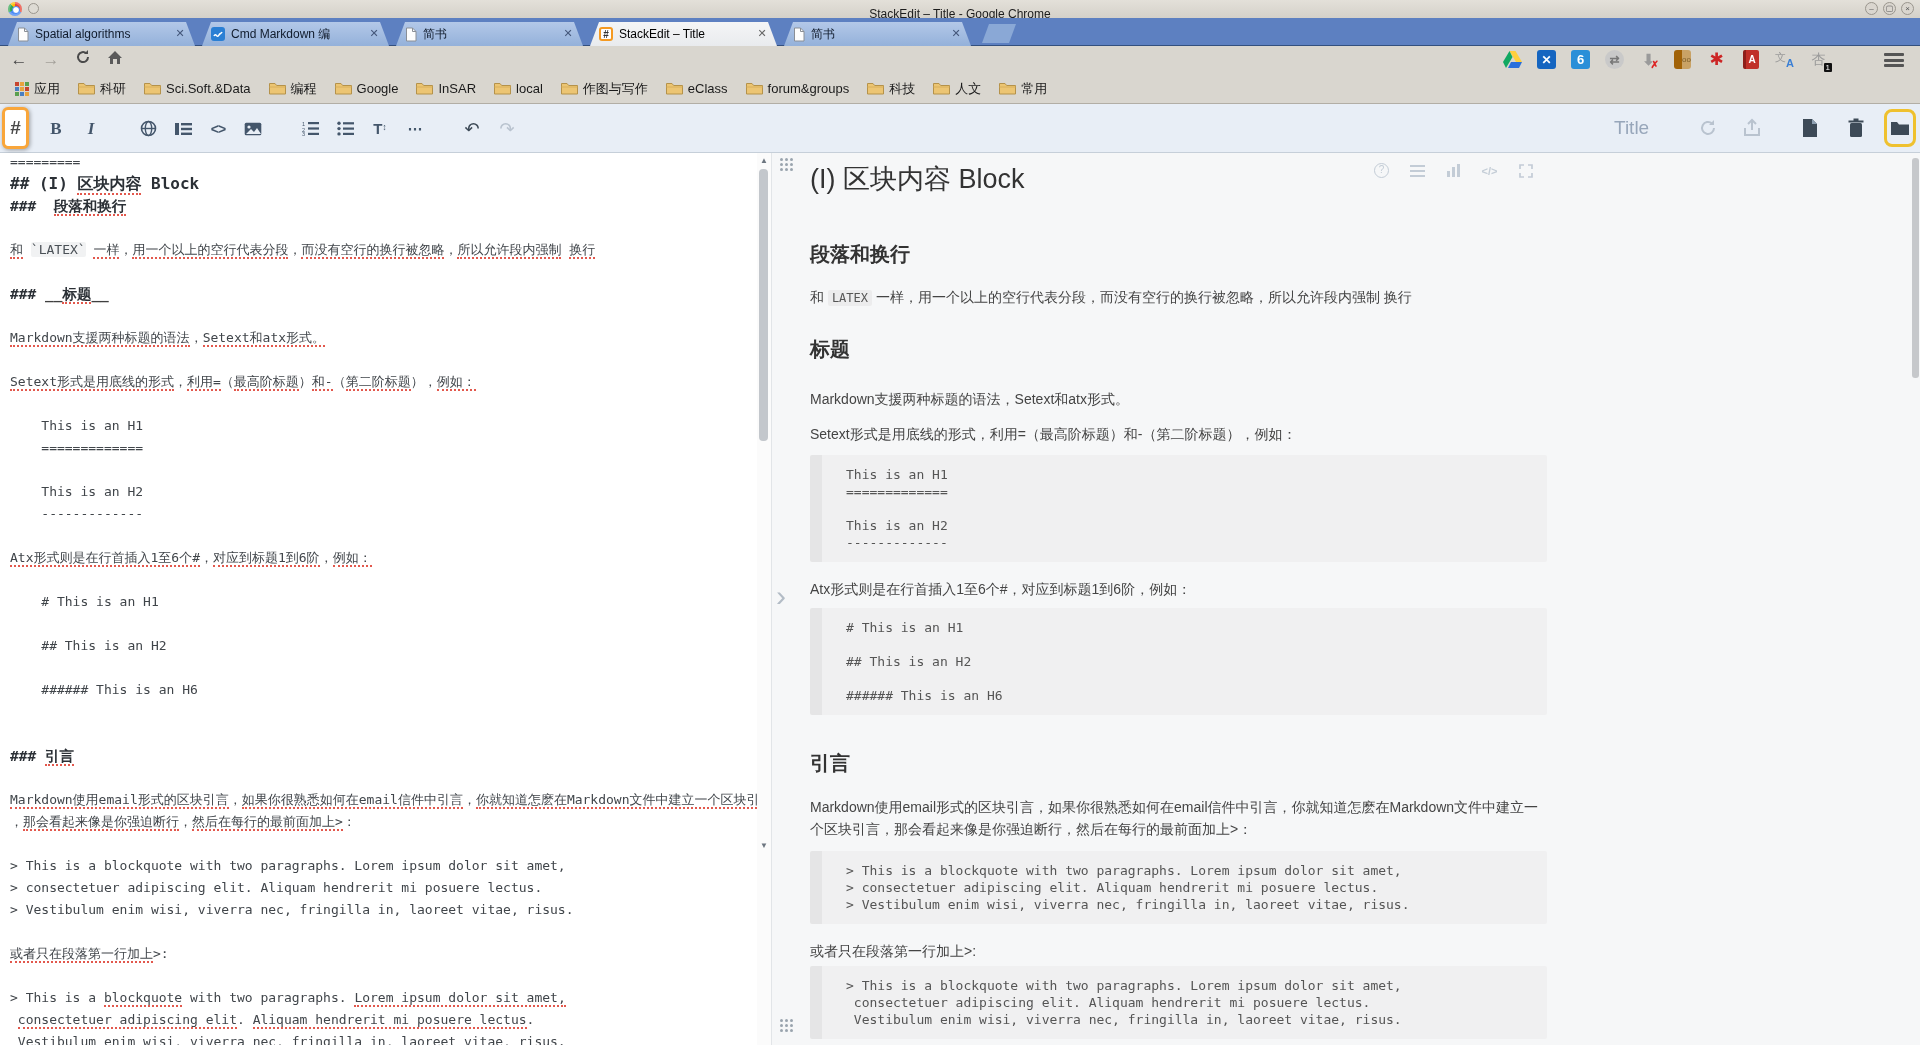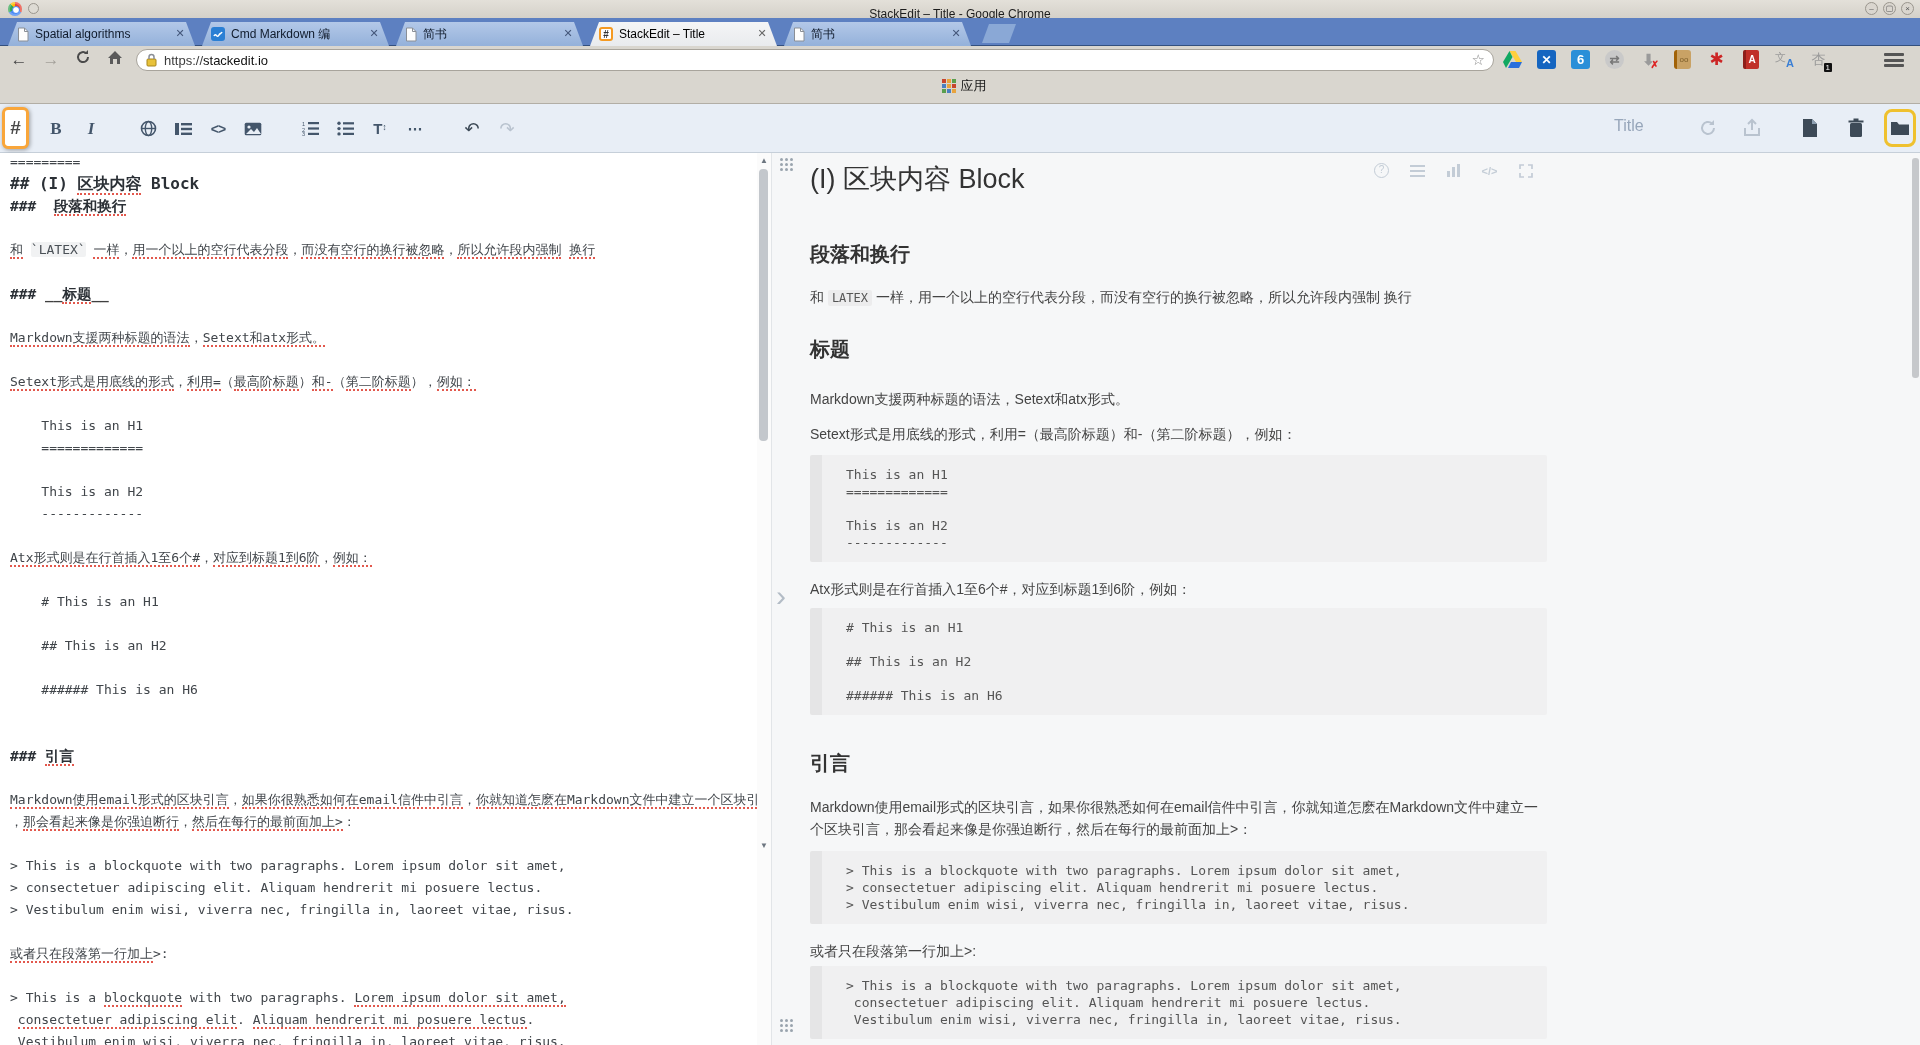--- a/index.html
+++ b/index.html
@@ -53,21 +53,21 @@
   .extrow { position:absolute; left:1502px; top:3px; display:flex; gap:13px; align-items:center; }
   .ext { width:21px; height:21px; position:relative; display:flex; align-items:center; justify-content:center; }
   .ext .badge { position:absolute; right:-3px; bottom:-2px; background:#111; color:#fff; font-size:8px;
     padding:0 2px; border-radius:1px; line-height:9px; }
   .menu-btn { position:absolute; right:14px; top:5px; width:24px; height:18px;
     display:flex; flex-direction:column; justify-content:space-between; padding:2px 2px; }
   .menu-btn i { display:block; height:3px; background:#555; border-radius:1px; }
 
   
   .bookmarks { position:absolute; left:0; top:74px; width:1920px; height:30px; background:#d9d6cf;
-    border-bottom:1px solid #b2aea5; display:flex; align-items:center; padding-left:8px; gap:4px;flex-direction:column; }
+    border-bottom:1px solid #b2aea5; display:flex; align-items:center; padding-left:8px; gap:4px; }
   .bm { display:flex; align-items:center; gap:5px; padding:3px 7px; border-radius:3px;
     font-size:13px; color:#1a1a1a; white-space:nowrap; }
   .appsgrid { width:14px; height:14px; display:grid; grid-template-columns:repeat(3,4px);
     grid-template-rows:repeat(3,4px); gap:1px; }
   .appsgrid i { background:#c7452e; }
   .appsgrid i:nth-child(2){background:#e8a33d;} .appsgrid i:nth-child(3){background:#5a9f4e;}
   .appsgrid i:nth-child(4){background:#4a7fc1;} .appsgrid i:nth-child(5){background:#e8a33d;}
   .appsgrid i:nth-child(6){background:#c7452e;} .appsgrid i:nth-child(7){background:#5a9f4e;}
   .appsgrid i:nth-child(8){background:#4a7fc1;} .appsgrid i:nth-child(9){background:#e8a33d;}
 
@@ -78,21 +78,21 @@
     border:3px solid #f9a63a; border-radius:6px; box-shadow:1px 1px 4px rgba(0,0,0,.35);
     font-size:19px; font-weight:bold; color:#4a4a4a; text-align:center; line-height:36px; }
   .fmtrow { position:absolute; left:44px; top:0; height:49px; display:flex; align-items:center; }
   .fmtbtn { width:24px; height:30px; margin-right:11px; display:flex; align-items:center;
     justify-content:center; color:#44566b; font-size:16px; }
   .fmtbtn.gapL { margin-left:22px; }
   .fmtbtn.dis { color:#b9c3cf; }
   .fmtbtn .bld { font-family:"Liberation Serif", serif; font-weight:bold; font-size:17px; }
   .fmtbtn .itl { font-family:"Liberation Serif", serif; font-style:italic; font-weight:bold; font-size:17px; }
   .fmtbtn .codetxt { font-weight:bold; font-size:14px; letter-spacing:-1px; }
-  .doc-title { position:absolute; left:1614px; top:13px; font-size:16px; color:#97a6ba; }
+  .doc-title { position:absolute; left:1614px; top:13px; font-size:19px; color:#97a6ba; }
   .rt-ic { position:absolute; top:10px; width:28px; height:28px; display:flex; align-items:center;
     justify-content:center; color:#3d4a57; }
   .rt-ic.muted { color:#b9c3cf; }
   .folderbox { position:absolute; left:1884px; top:5px; width:32px; height:38px; border:3px solid #efc12f;
     border-radius:8px; display:flex; align-items:center; justify-content:center; color:#3d4a57; }
 
   
   .main { position:absolute; left:0; top:153px; width:1920px; height:892px; }
   .editor { position:absolute; left:0; top:0; width:757px; height:100%; background:#fff; overflow:hidden; }
   .eline { position:absolute; left:10px; height:22px; white-space:pre;
@@ -199,30 +199,20 @@
 <div class="navbar">
   <span class="nav-btn">←</span>
   <span class="nav-btn dis">→</span>
   <span class="nav-btn" id="reload-slot"><svg width="16" height="16" viewBox="0 0 16 16">
         <path d="M13 8a5 5 0 1 1-1.7-3.7" fill="none" stroke="#4a4a4a" stroke-width="2"></path>
         <path d="M13 1v4h-4z" fill="#4a4a4a"></path>
       </svg></span>
   <span class="nav-btn" id="home-slot"><svg width="16" height="15" viewBox="0 0 16 15">
         <path d="M1 8 8 1l7 7h-2v6H10V9H6v5H3V8z" fill="#5a5a5a"></path>
       </svg></span>
-  <div class="urlbox">
-    <span class="ic" id="lock-slot">
-        <svg width="13" height="15" viewBox="0 0 13 15">
-          <rect x="2" y="6" width="9" height="7" rx="1" fill="#e8c23a" stroke="#a8861c"></rect>
-          <path d="M4 6V4a2.5 2.5 0 0 1 5 0v2" fill="none" stroke="#8a8f96" stroke-width="1.5"></path>
-        </svg>
-      </span>
-    <span class="url-text"><span>https://</span><b>stackedit.io</b></span>
-    <span class="star">☆</span>
-  </div>
   <div class="extrow" id="extrow">
       <span class="ext">
         <svg width="19" height="17" viewBox="0 0 19 17">
           <path d="M6.5 0h6L19 11h-6z" fill="#ffcf3e"></path>
           <path d="M6.5 0L0 11l3 6 6.5-11z" fill="#11a861"></path>
           <path d="M5 17h11l3-6H8z" fill="#2a6fdb"></path>
         </svg>
       </span>
       <span class="ext">
         <span style="display:flex;width:19px;height:19px;border-radius:3px;background:#1565c0;color:#fff;font-weight:bold;font-size:12px;align-items:center;justify-content:center">✕</span>
@@ -230,21 +220,21 @@
       <span class="ext">
         <span style="display:flex;width:19px;height:19px;border-radius:3px;background:#2a8fd8;color:#fff;font-weight:bold;font-size:13px;align-items:center;justify-content:center">6</span>
       </span>
       <span class="ext">
         <span style="display:flex;width:19px;height:19px;border-radius:50%;background:#c9c9c9;color:#777;font-size:12px;align-items:center;justify-content:center;font-weight:bold">⇄</span>
       </span>
       <span class="ext">
         <span style="position:relative;color:#9a9a9a;font-size:15px;font-weight:bold">⬇<span style="position:absolute;right:-4px;bottom:-1px;color:#d22;font-size:10px">✗</span></span>
       </span>
       <span class="ext">
-        <span style="display:flex;width:17px;height:19px;border-radius:3px;background:#c9a265;border-left:3px solid #a16207;color:#7a5c28;font-size:8px;align-items:center;justify-content:center">oo</span>
+        <span style="display:flex;width:17px;height:19px;border-radius:3px;background:#c9a265;border-left:8px solid #a16207;color:#7a5c28;font-size:8px;align-items:center;justify-content:center">oo</span>
       </span>
       <span class="ext">
         <span style="color:#cc2525;font-size:17px">✱</span>
       </span>
       <span class="ext">
         <span style="display:flex;width:16px;height:19px;border-radius:2px;background:#c03028;border-left:3px solid #8e1f1a;color:#fff;font-size:10px;font-weight:bold;align-items:center;justify-content:center">A</span>
       </span>
       <span class="ext">
         <span style="position:relative;width:19px;height:19px">
           <span style="position:absolute;left:0;top:0;color:#9a9a9a;font-size:11px">文</span>

